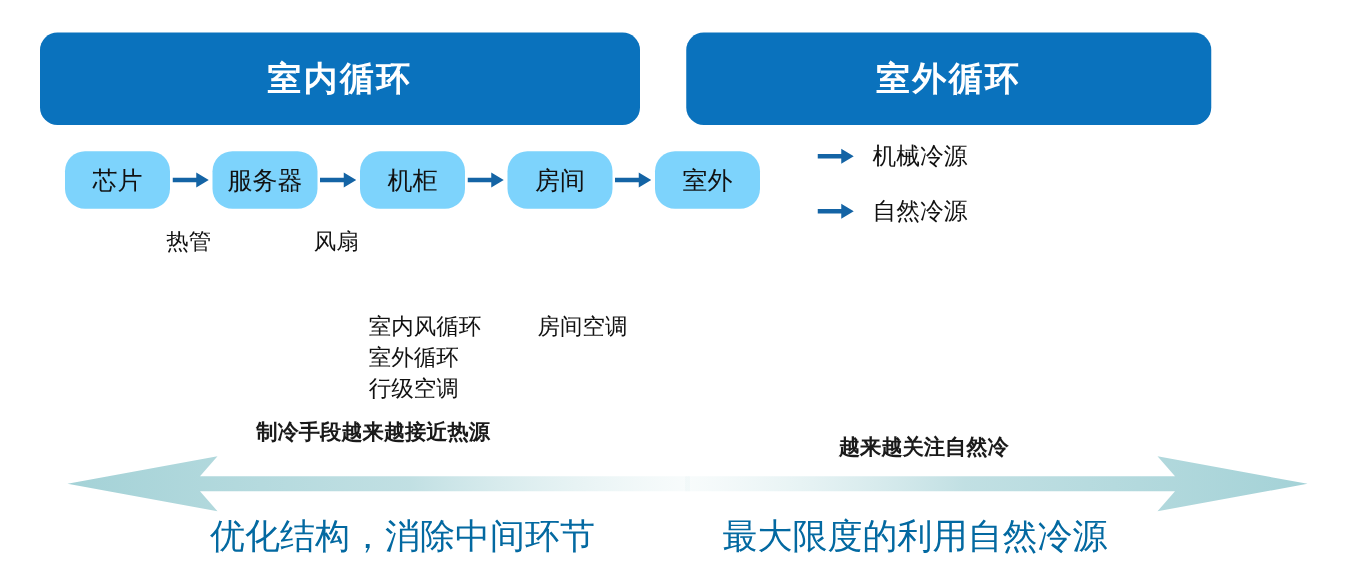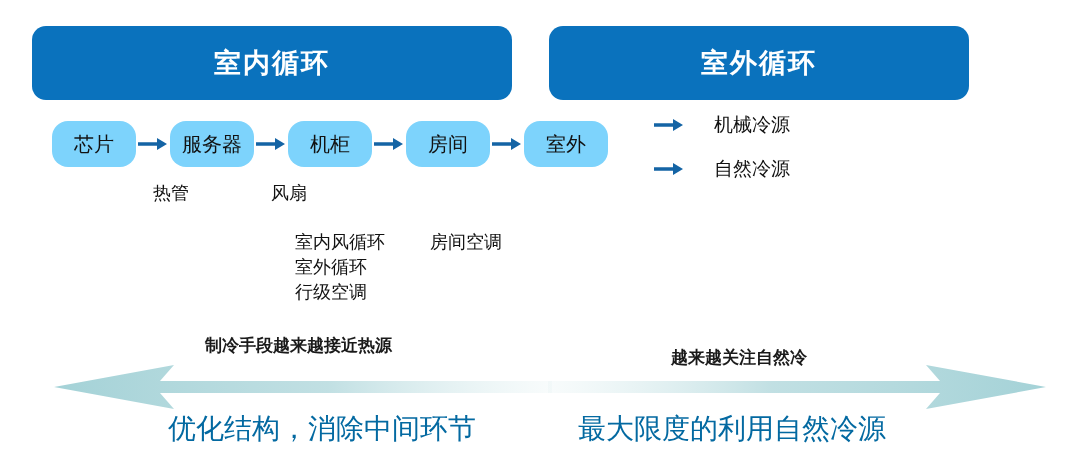--- a/index.html
+++ b/index.html
@@ -68,47 +68,47 @@
     justify-content: center;
     flex: 0 0 auto;
   }
   .flow-arrow svg { display: block; }
 
   
   .branch {
     position: absolute;
     display: flex;
     align-items: center;
-    gap: 28px;
+    gap: 12px;
   }
   #branch-mechanical { left: 652px; top: 112px; }
   #branch-natural    { left: 652px; top: 156px; }
   .branch-label {
     font-size: 19px;
     color: #111111;
     white-space: nowrap;
   }
 
   
   .caption {
     position: absolute;
     font-size: 18px;
     color: #111111;
     white-space: nowrap;
-    margin-left: 20px;
   }
   #caption-heatpipe { left: 133px; top: 181px; }
   #caption-fan      { left: 251px; top: 181px; }
 
   .tech-col {
     position: absolute;
     font-size: 18px;
     line-height: 25px;
     color: #111111;
     white-space: nowrap;
+    margin-top: 19px;
   }
   #tech-col-left  { left: 295px; top: 230px; }
   #tech-col-right { left: 430px; top: 230px; }
 
   
   .trend-top {
     position: absolute;
     font-size: 17px;
     font-weight: bold;
     color: #1a1a1a;

